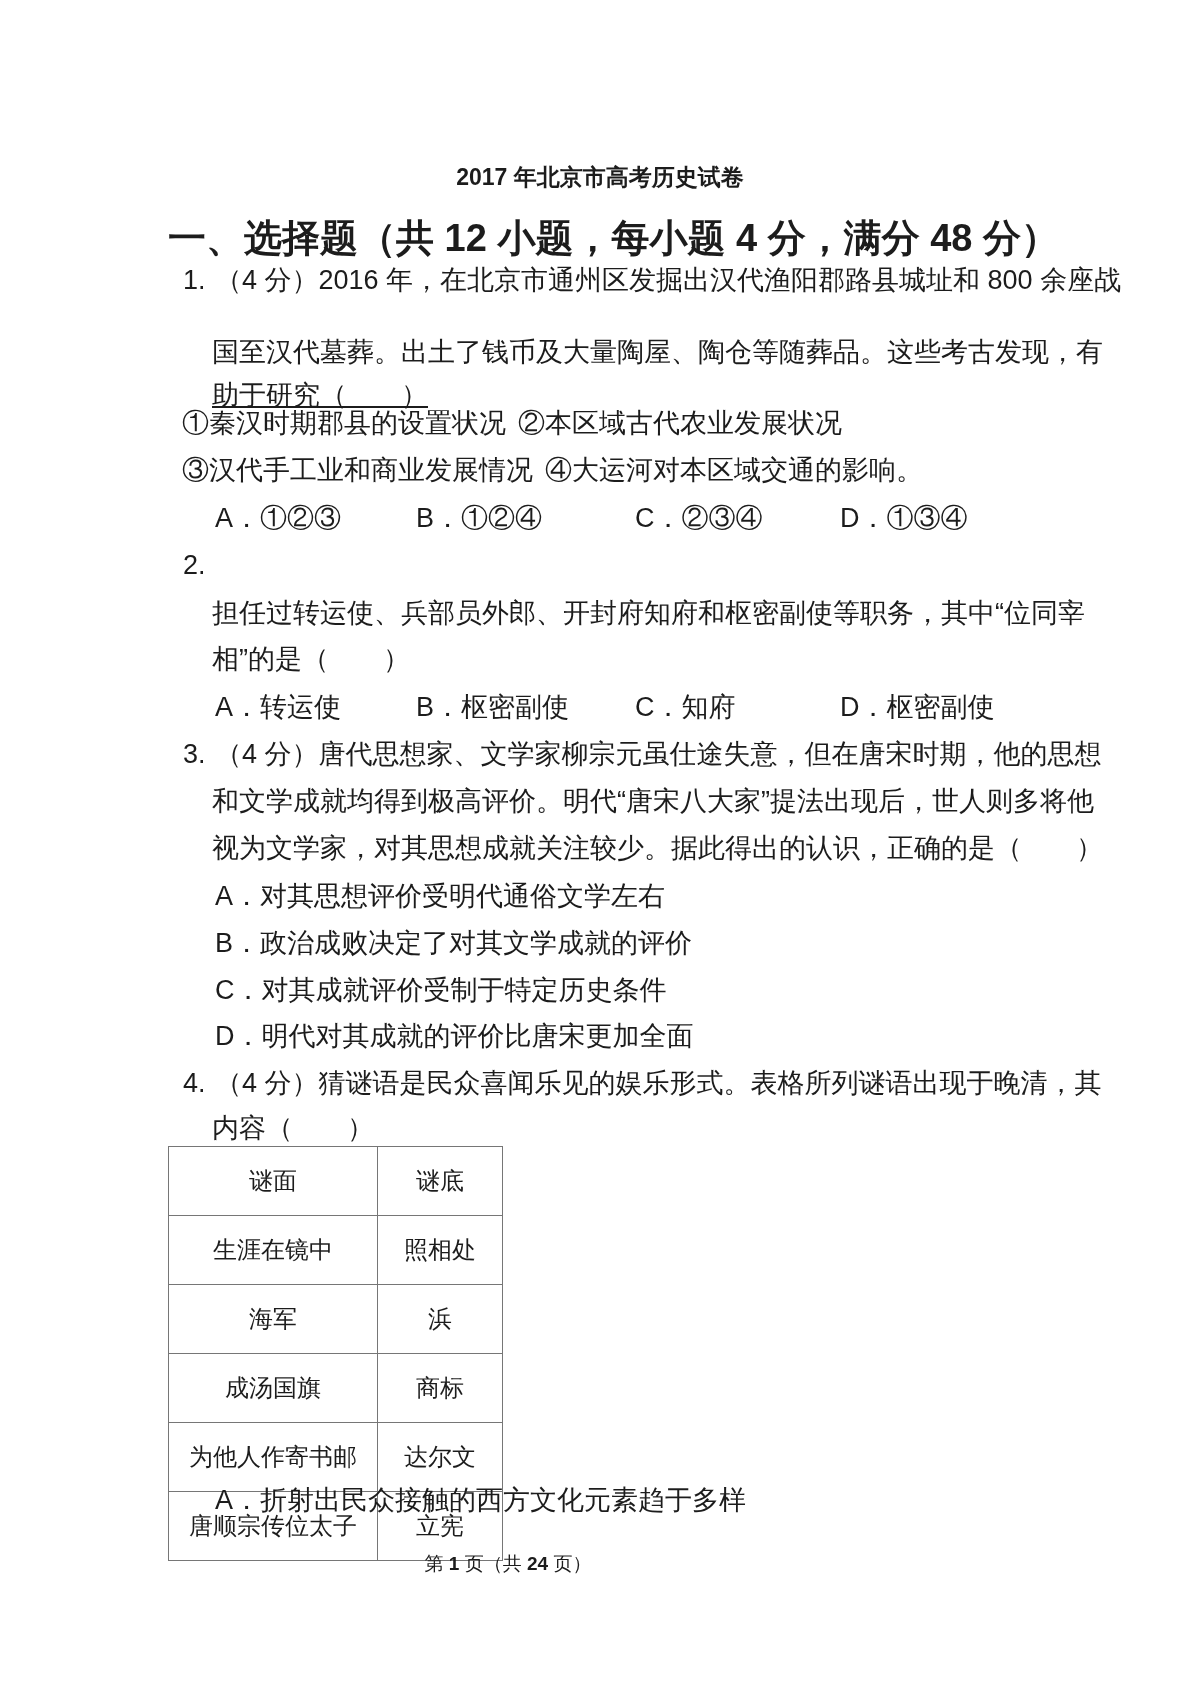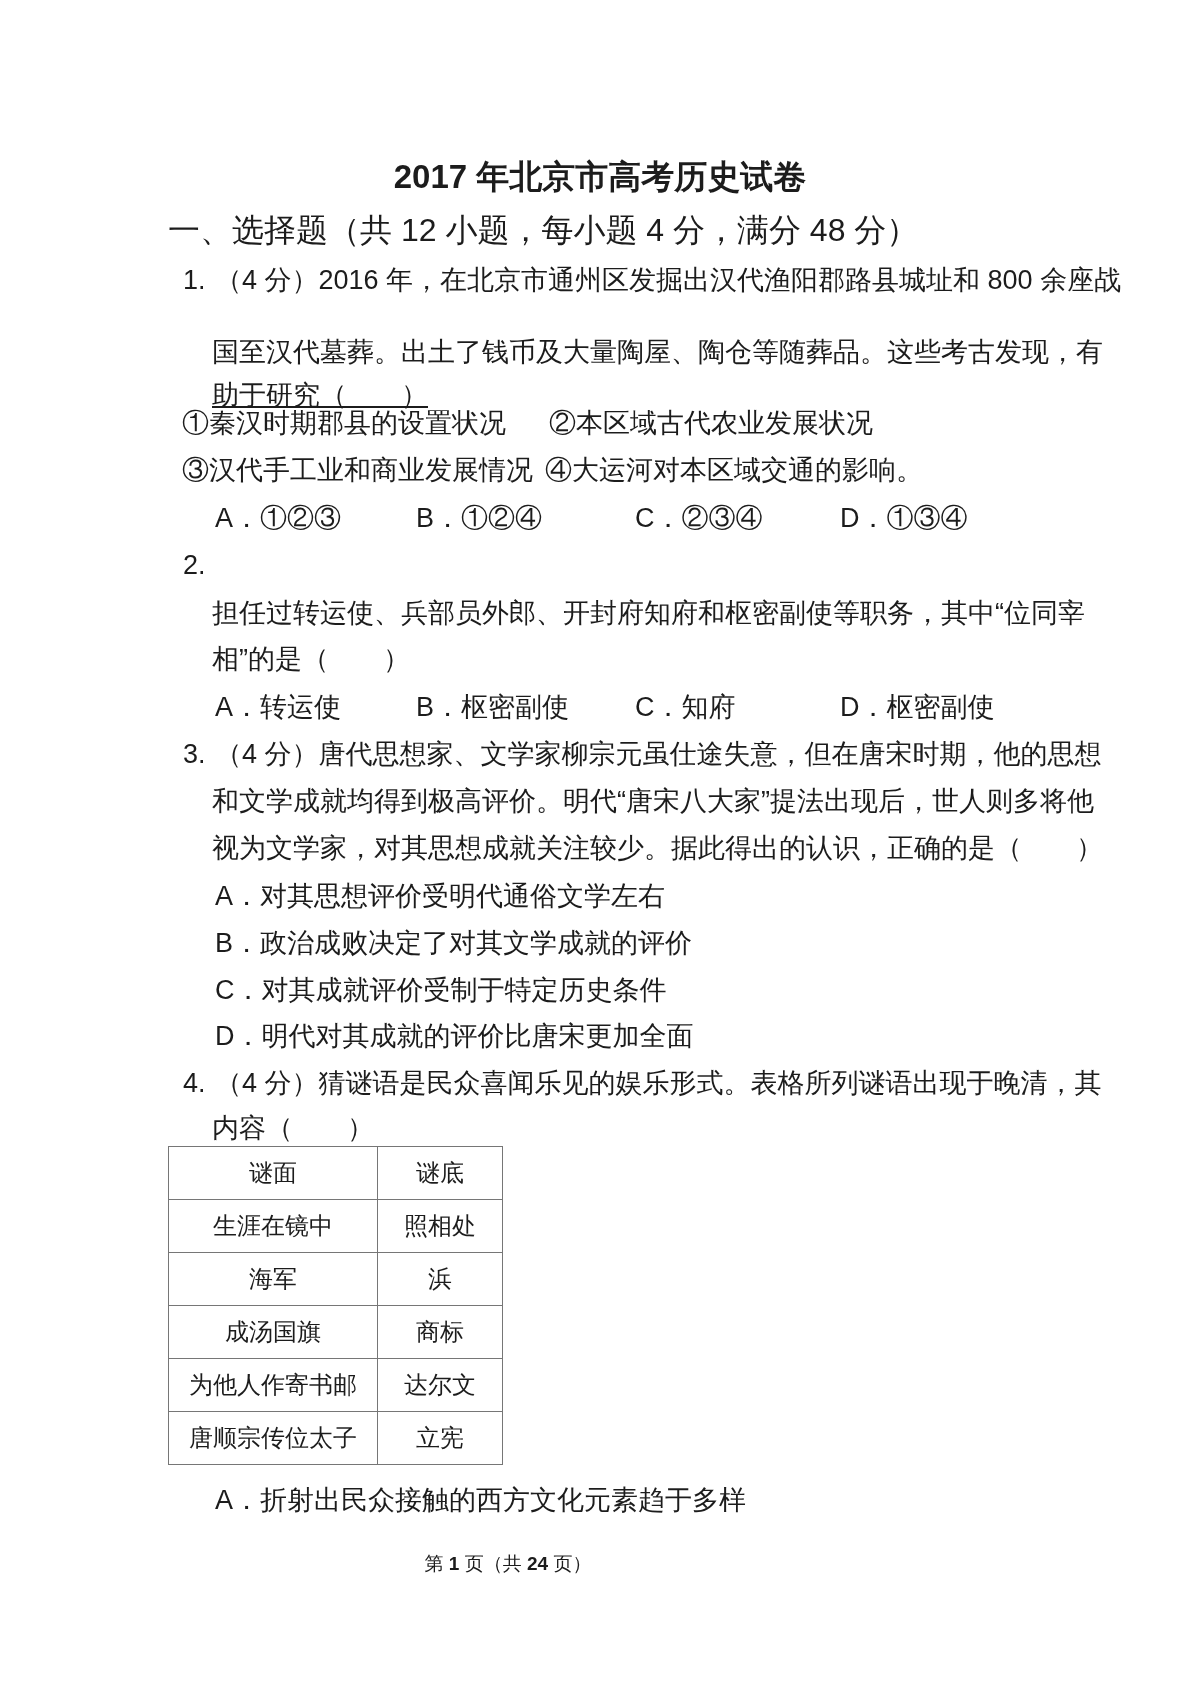--- a/index.html
+++ b/index.html
@@ -20,43 +20,44 @@
     position: absolute;
     font-size: 27px;
     line-height: 34px;
     white-space: pre;
     color: #1c1c1c;
   }
   .title {
     left: 0;
     width: 1200px;
     text-align: center;
-    font-size: 33px;
+    font-size: 23px;
     line-height: 38px;
     font-weight: bold;
   }
   .section {
-    font-size: 32px;
+    font-size: 38px;
     line-height: 36px;
-    font-weight: normal;
+    font-weight: bold;
+    margin-top: 8px;
   }
   table.riddle {
     position: absolute;
     left: 168px;
     top: 1146px;
     border-collapse: collapse;
     table-layout: fixed;
   }
   table.riddle td {
     border: 1px solid #767676;
     text-align: center;
     vertical-align: middle;
     font-size: 24px;
     height: 52px;
-    padding: 0;
+    padding: 8px;
     white-space: pre;
     color: #1c1c1c;
   }
   table.riddle col.c1 { width: 209px; }
   table.riddle col.c2 { width: 125px; }
   .footer {
     position: absolute;
     top: 1552px;
     left: 0;
     width: 1016px;
@@ -75,21 +76,21 @@
   <div class="t title" style="top:158px;">2017 年北京市高考历史试卷</div>
 
   <div class="t section" style="top:212px; left:168px;">一、选择题（共 12 小题，每小题 4 分，满分 48 分）</div>
 
   <div class="t" style="top:263px; left:183px;">1.</div>
   <div class="t" style="top:263px; left:215px;">（4 分）2016 年，在北京市通州区发掘出汉代渔阳郡路县城址和 800 余座战</div>
   <div class="t" style="top:311px; left:212px;margin-top:24px;">国至汉代墓葬。出土了钱币及大量陶屋、陶仓等随葬品。这些考古发现，有</div>
   <div class="t" style="top:378px; left:212px;text-decoration:underline;">助于研究（　　）</div>
 
   <div class="t" style="top:406px; left:182px;">①秦汉时期郡县的设置状况</div>
-  <div class="t" style="top:406px; left:549px;">②本区域古代农业发展状况</div>
+  <div class="t" style="top:406px; left:518px;">②本区域古代农业发展状况</div>
   <div class="t" style="top:453px; left:182px;">③汉代手工业和商业发展情况</div>
   <div class="t" style="top:453px; left:545px;">④大运河对本区域交通的影响。</div>
 
   <div class="t" style="top:501px; left:215px;">A．①②③</div>
   <div class="t" style="top:501px; left:416px;">B．①②④</div>
   <div class="t" style="top:501px; left:635px;">C．②③④</div>
   <div class="t" style="top:501px; left:840px;">D．①③④</div>
 
   <div class="t" style="top:548px; left:183px;">2.</div>
   <div class="t" style="top:596px; left:212px;">担任过转运使、兵部员外郎、开封府知府和枢密副使等职务，其中“位同宰</div>

